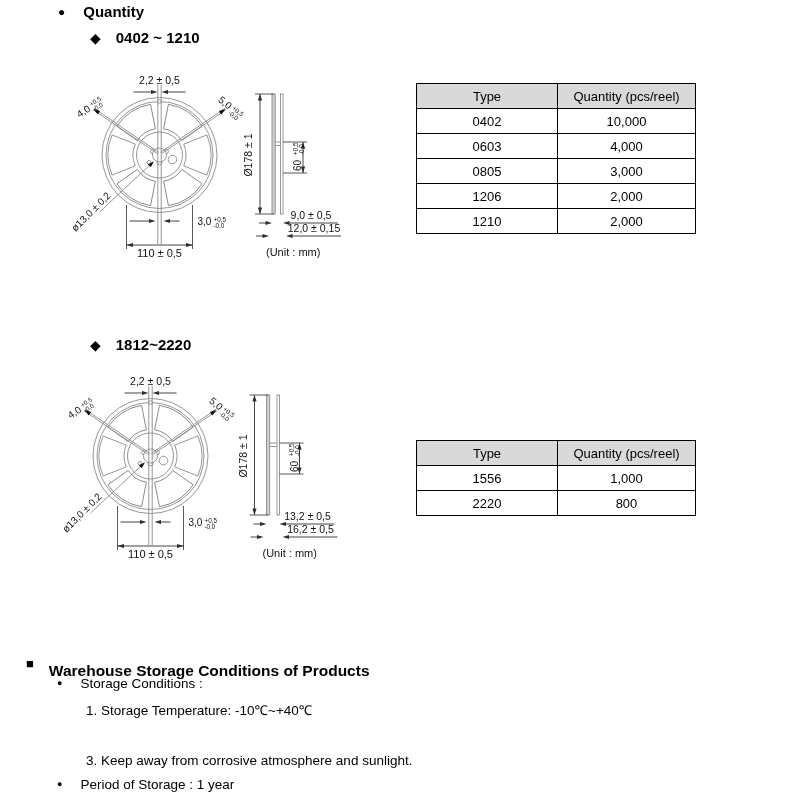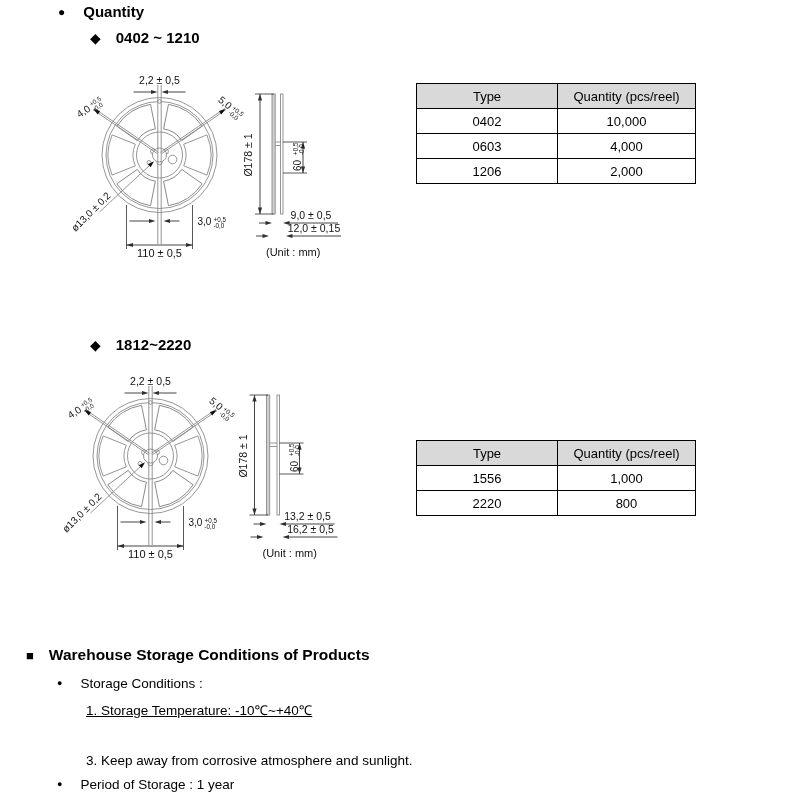--- a/index.html
+++ b/index.html
@@ -144,21 +144,29 @@
       <tbody>
         <tr>
           <td>0402</td>
           <td>10,000</td>
         </tr>
         <tr>
           <td>0603</td>
           <td>4,000</td>
         </tr>
         <tr>
+          <td>0805</td>
+          <td>3,000</td>
+        </tr>
+        <tr>
           <td>1206</td>
+          <td>2,000</td>
+        </tr>
+        <tr>
+          <td>1210</td>
           <td>2,000</td>
         </tr>
       </tbody>
     </table>
 
   <div class="hrow" style="left:90px;top:336px;">
     <span class="bullet-diamond">◆</span>
     <span class="h-bold">1812~2220</span>
   </div>
 
@@ -271,29 +279,29 @@
         </tr>
         <tr>
           <td>2220</td>
           <td>800</td>
         </tr>
       </tbody>
     </table>
 
   <div class="hrow" style="left:26px;top:646px;">
     <span class="bullet-square">■</span>
-    <span class="h-bold" style="font-size:15.5px;">Warehouse Storage Conditions of Products</span>
+    <span class="h-bold" style="font-size:15.5px;margin-top:16px;">Warehouse Storage Conditions of Products</span>
   </div>
 
   <div class="srow" style="left:57px;top:676px;">
     <span class="bullet-small">●</span>
     <span class="body-text">Storage Conditions :</span>
   </div>
 
-  <div class="abs body-text" style="left:74px;top:701px;text-decoration:underline;">1. Storage Temperature: -10℃~+40℃</div>
+  <div class="abs body-text" style="left:74px;top:701px;">1. Storage Temperature: -10℃~+40℃</div>
   <div class="abs body-text" style="left:74px;top:753px;">3. Keep away from corrosive atmosphere and sunlight.</div>
 
   <div class="srow" style="left:57px;top:777px;">
     <span class="bullet-small">●</span>
     <span class="body-text">Period of Storage : 1 year</span>
   </div>
 
 </div>
 
 </body></html>

